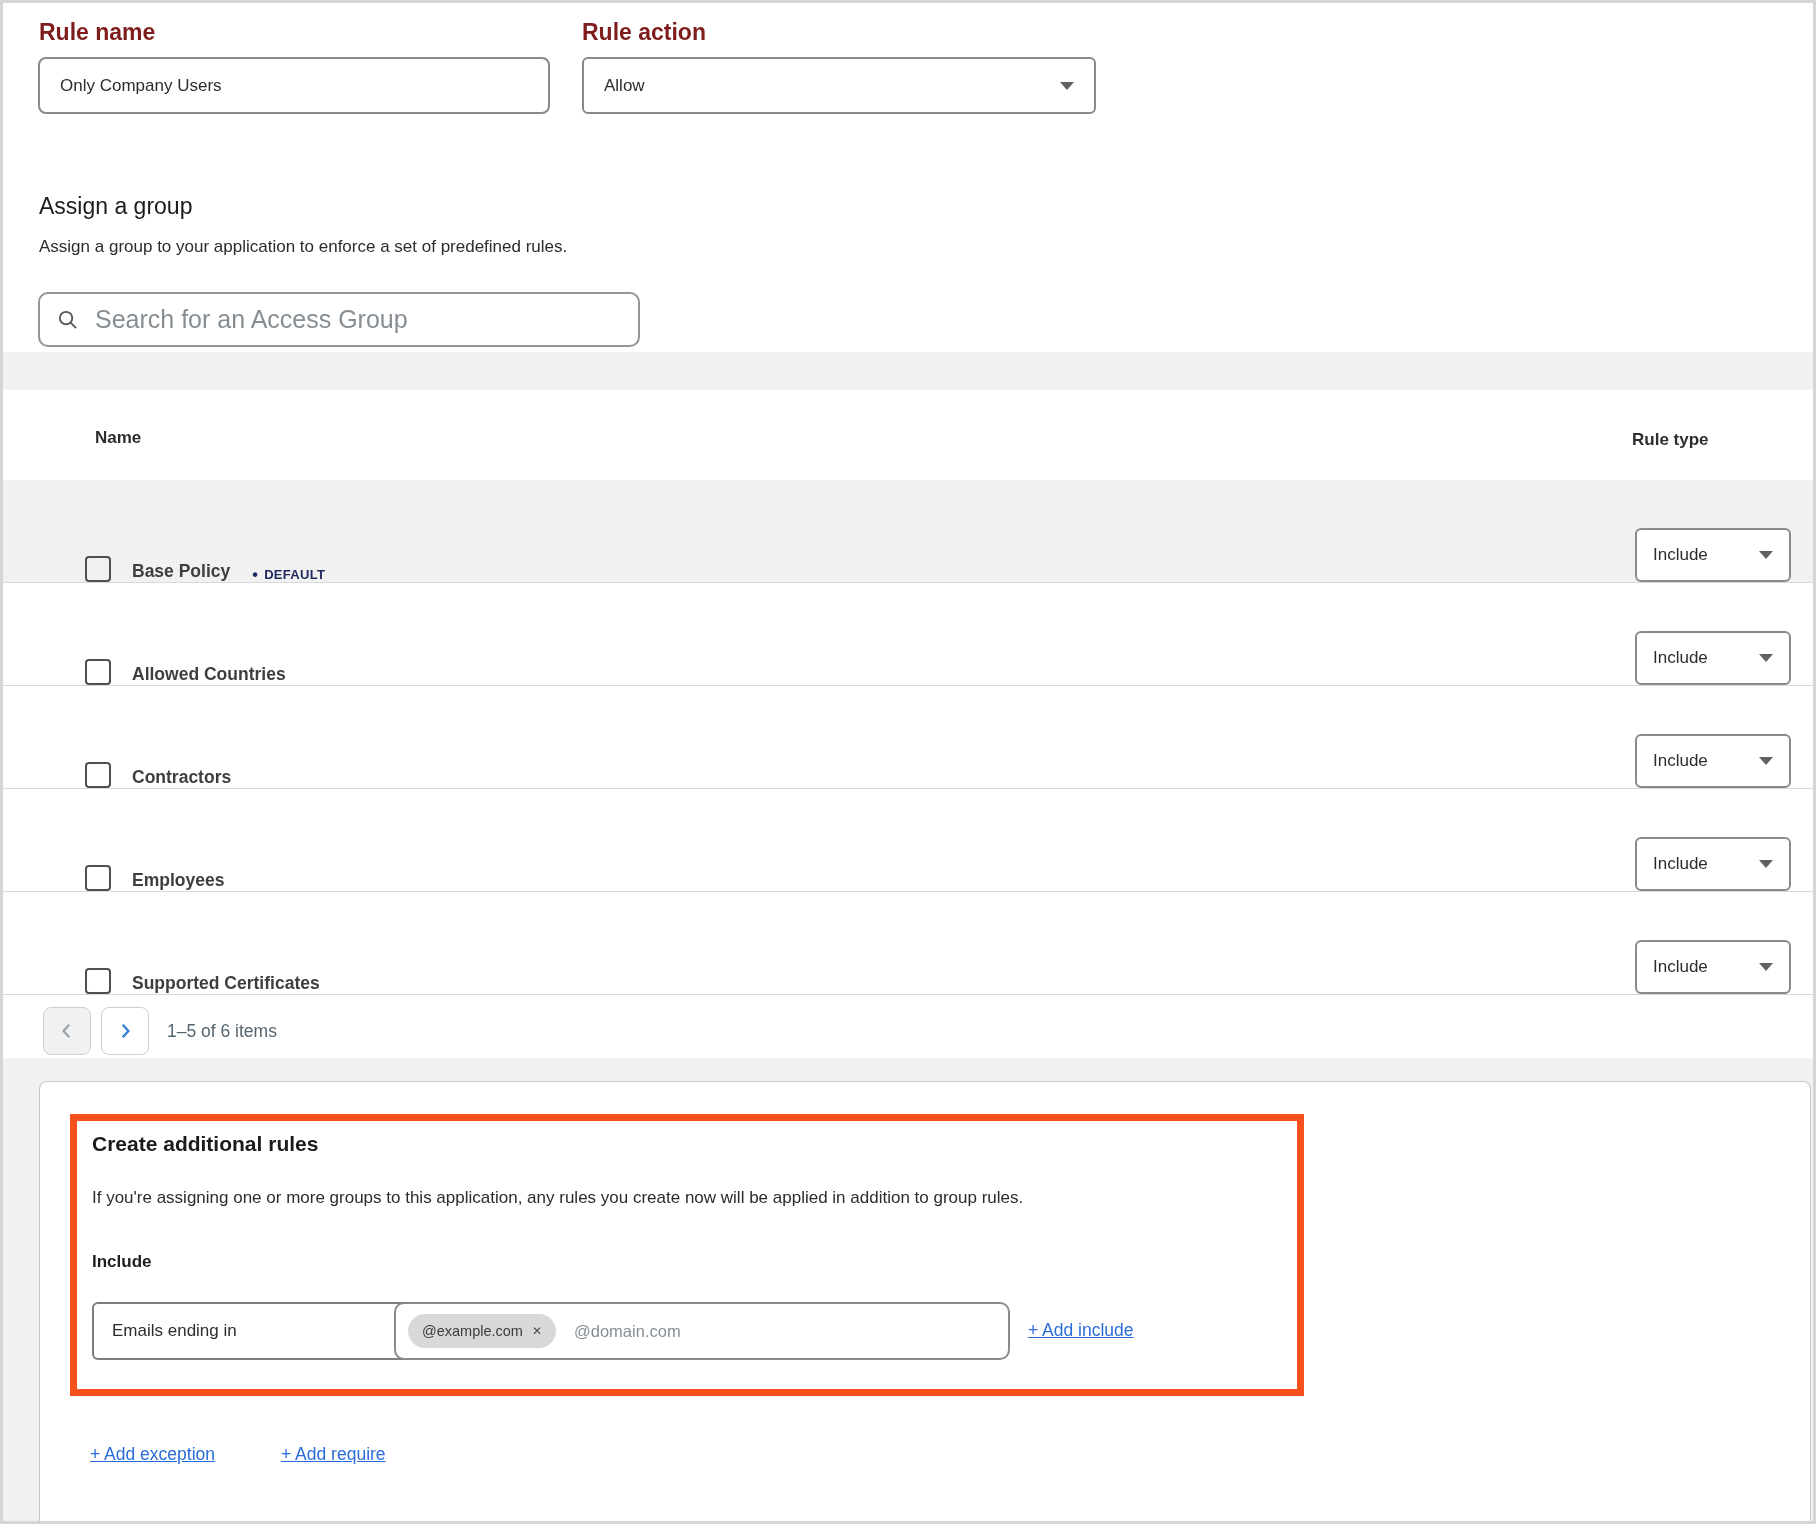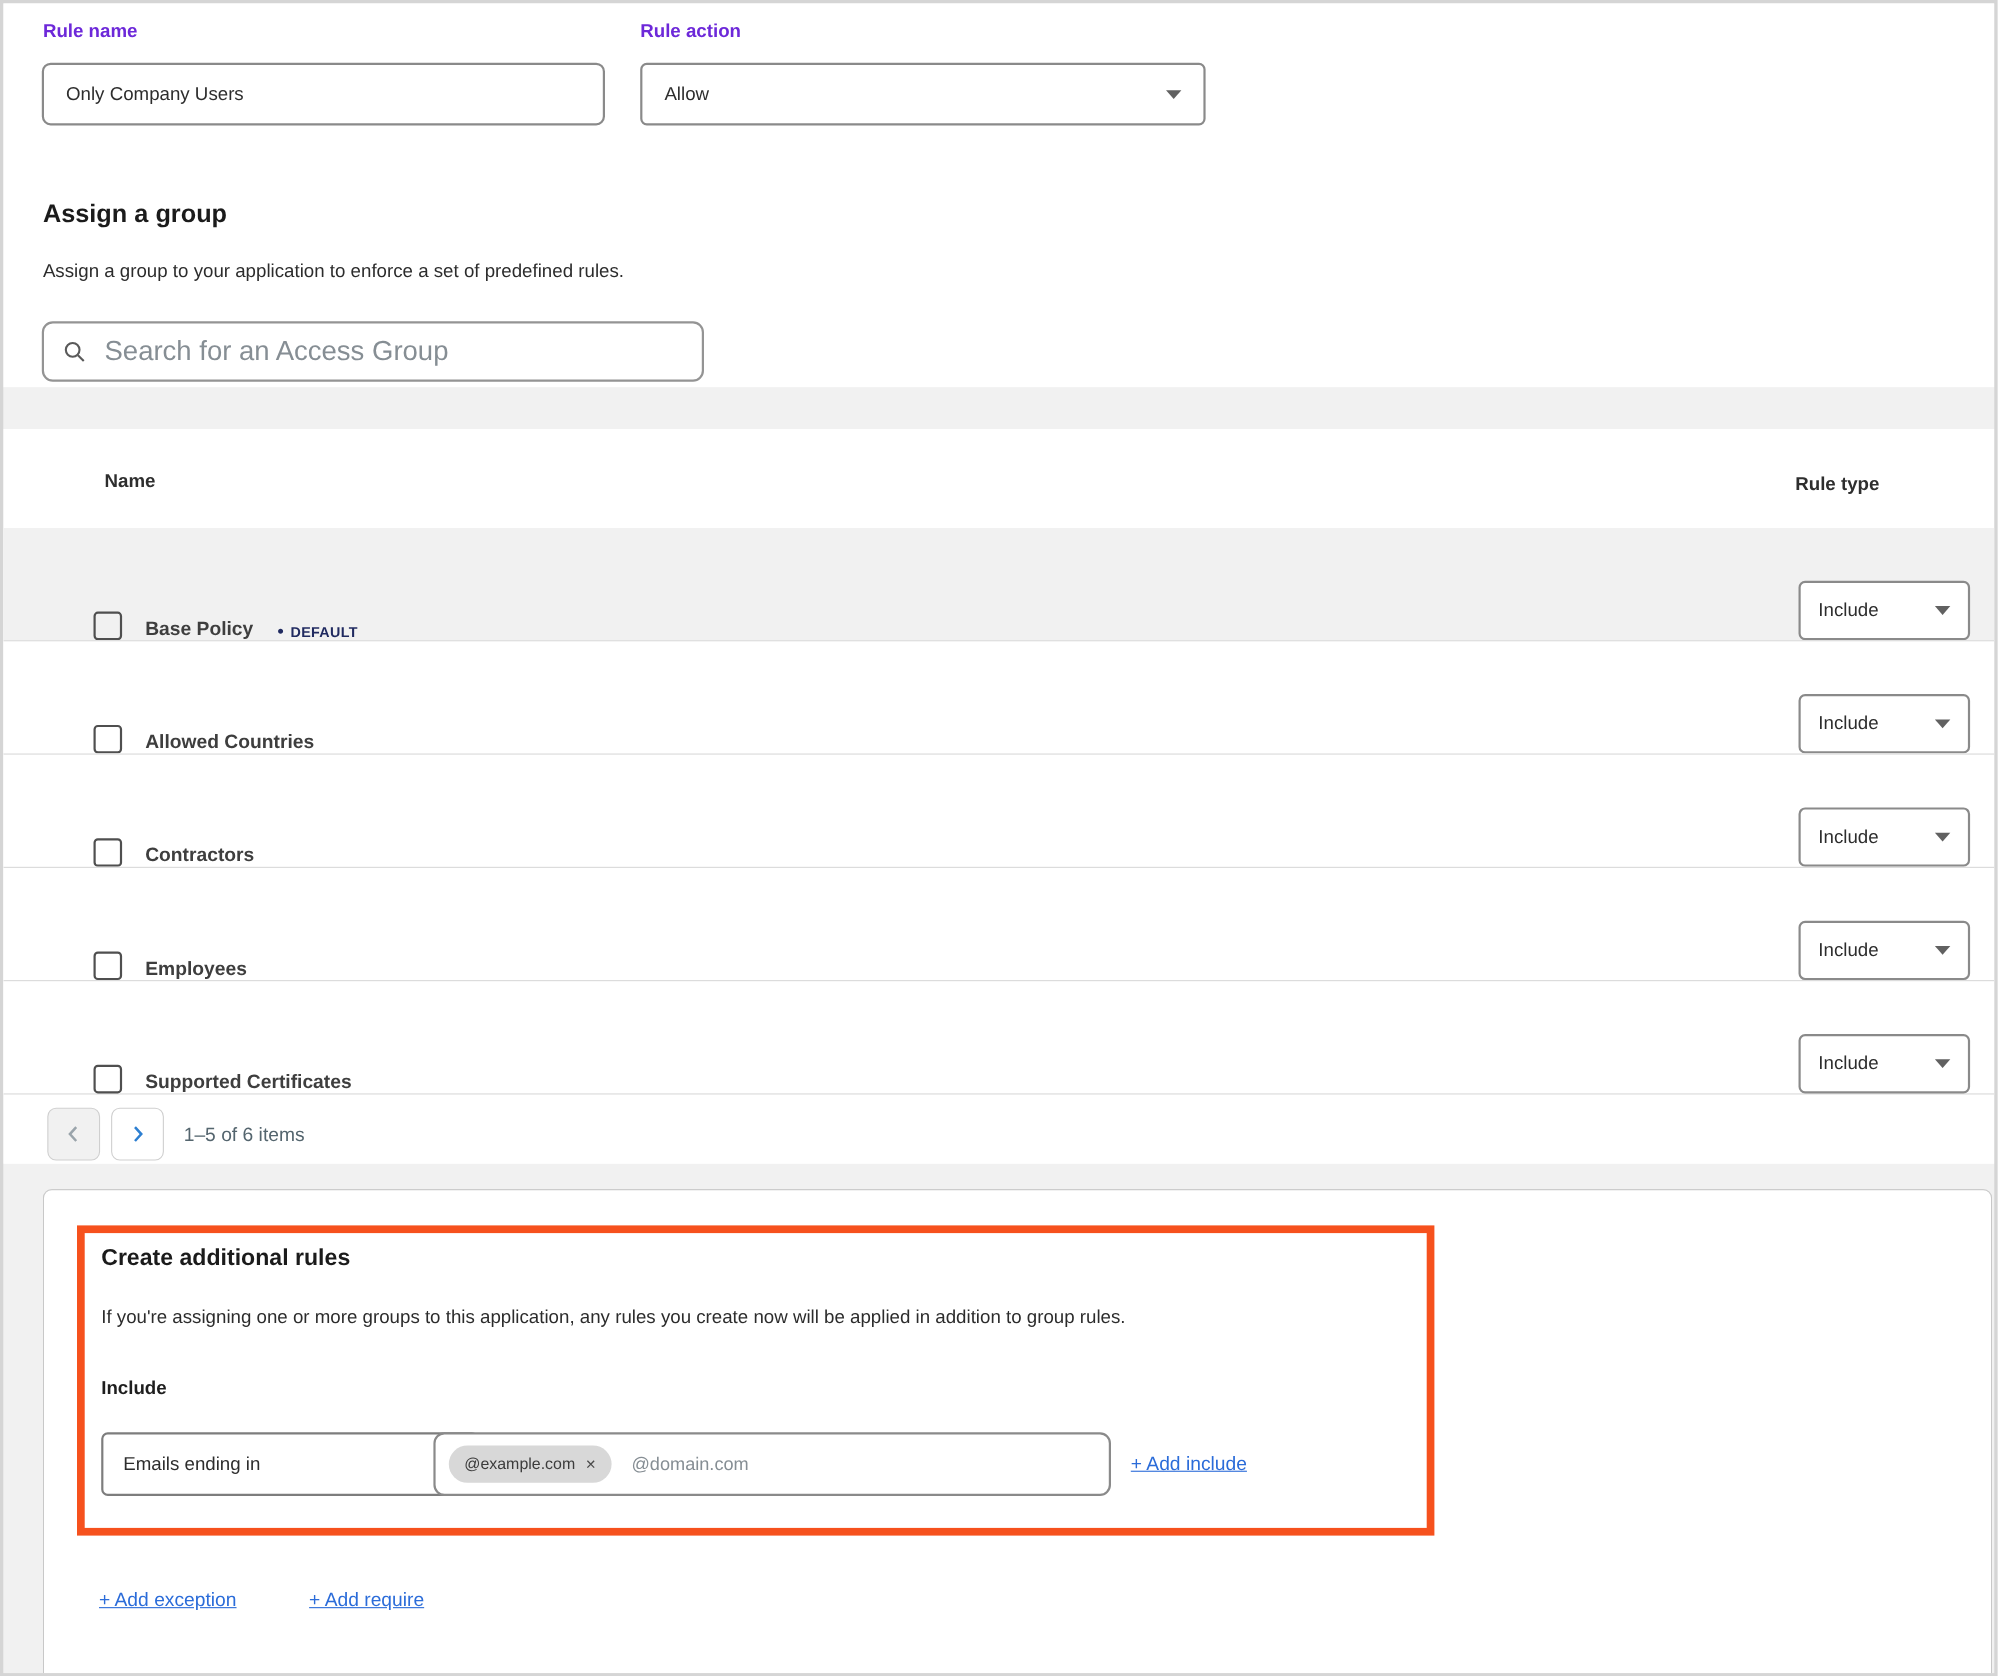--- a/index.html
+++ b/index.html
@@ -2,34 +2,34 @@
 <html><head>
 <meta charset="utf-8">
 <style>
   html,body{margin:0;padding:0;background:#e9e9e9;}
   .screen{
     position:relative;width:1816px;height:1524px;box-sizing:border-box;
     background:#f1f1f1;border:3px solid #d5d5d5;overflow:hidden;
     font-family:"Liberation Sans", sans-serif;color:#1f1f1f;
   }
   .bg{position:absolute;background:#ffffff;}
-  .lbl{position:absolute;font-size:17px;font-weight:700;color:#6d28d9;}
+  .lbl{position:absolute;font-size:23px;font-weight:700;color:#7f1d1d;}
   .tbox{
     position:absolute;box-sizing:border-box;background:#fff;
     border:2px solid #8a8a8a;display:flex;align-items:center;
     font-size:17px;color:#2d2d2d;
   }
   .tbox input{
     border:none;outline:none;flex:1;font-size:17px;color:#2d2d2d;
     font-family:"Liberation Sans", sans-serif;background:transparent;min-width:40px;
   }
   .tbox input::placeholder{color:#868e94;}
   .caret{width:0;height:0;border-left:7px solid transparent;border-right:7px solid transparent;
     border-top:8px solid #616161;}
-  .h1{position:absolute;font-size:23px;font-weight:700;color:#1b1b1b;}
+  .h1{position:absolute;font-size:23px;font-weight:400;color:#1b1b1b;margin-top:12px;}
   .p{position:absolute;font-size:17px;color:#2c2c2c;}
   
   .thead-cell{position:absolute;font-size:17px;font-weight:700;color:#2e2e2e;}
   .trow{position:relative;height:102px;display:flex;align-items:flex-end;border-top:1px solid #d9d9d9;background:#fff;}
   .trow.first{border-top:none;background:#f1f1f1;}
   .trow:last-child{border-bottom:1px solid #d9d9d9;}
   .cb{box-sizing:border-box;width:26px;height:26px;margin-left:82px;border:2px solid #4f4f4f;
     border-radius:4px;background:#fff;cursor:pointer;flex:0 0 auto;}
   .trow.first .cb{background:transparent;}
   .rlabel{margin-left:21px;font-size:17.5px;font-weight:700;color:#3e3e3e;}

